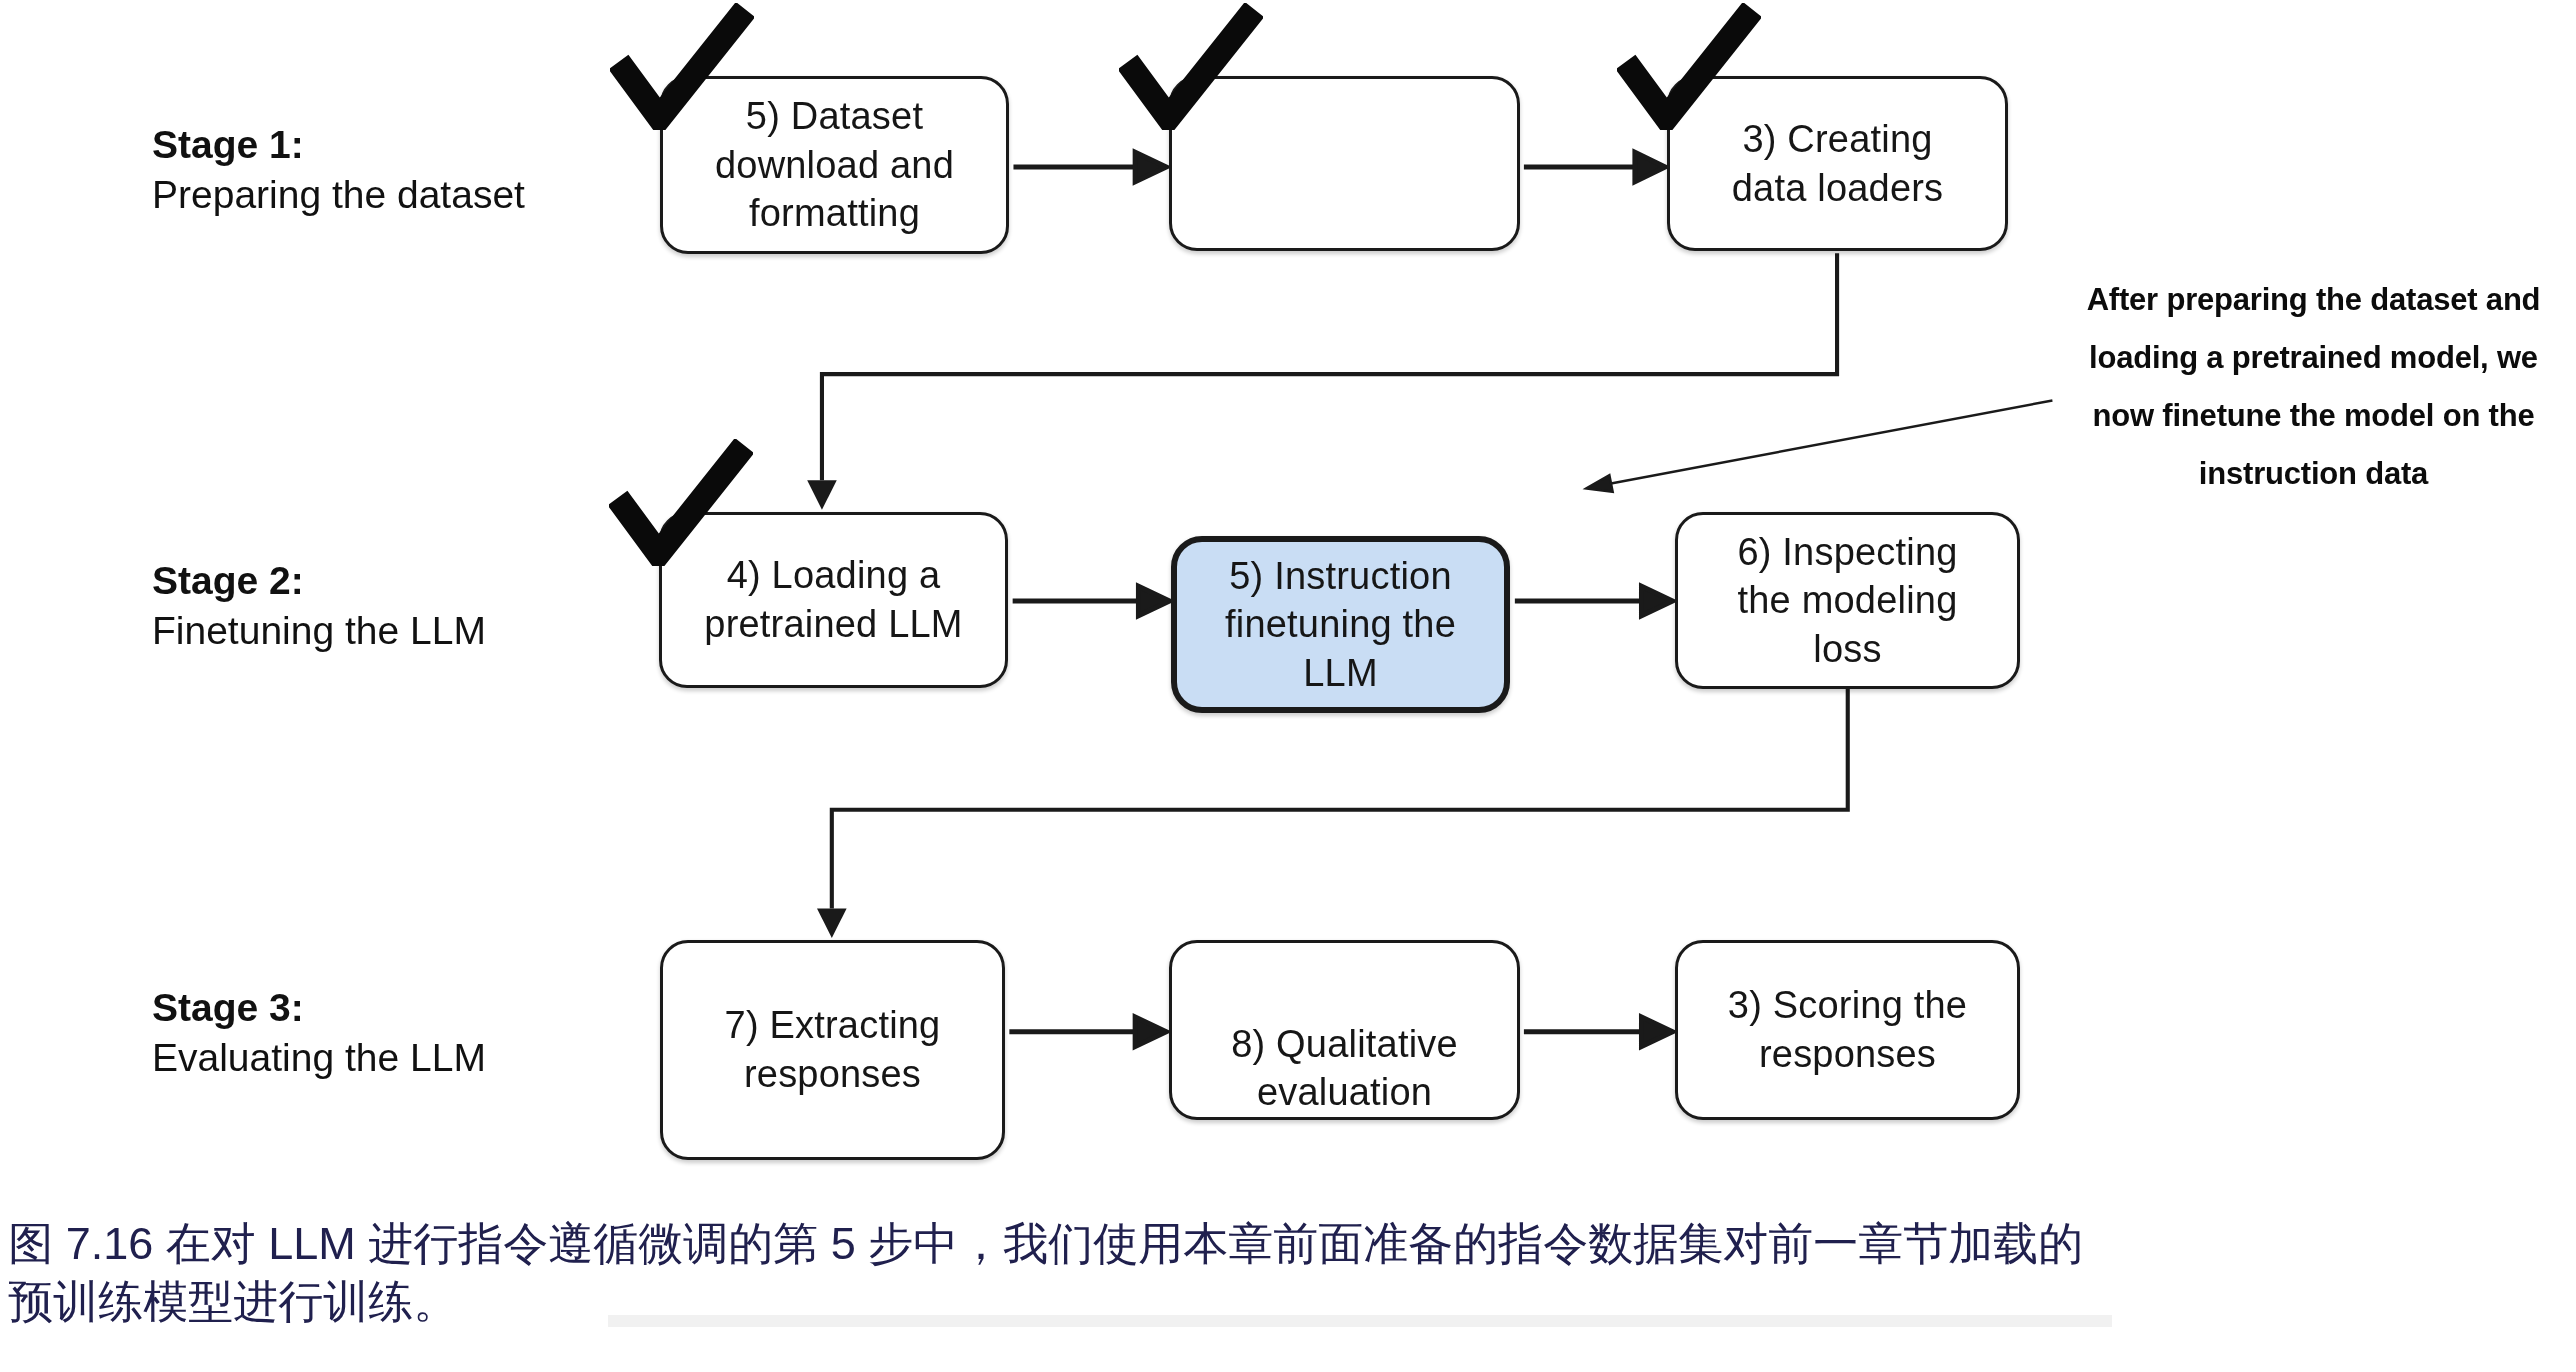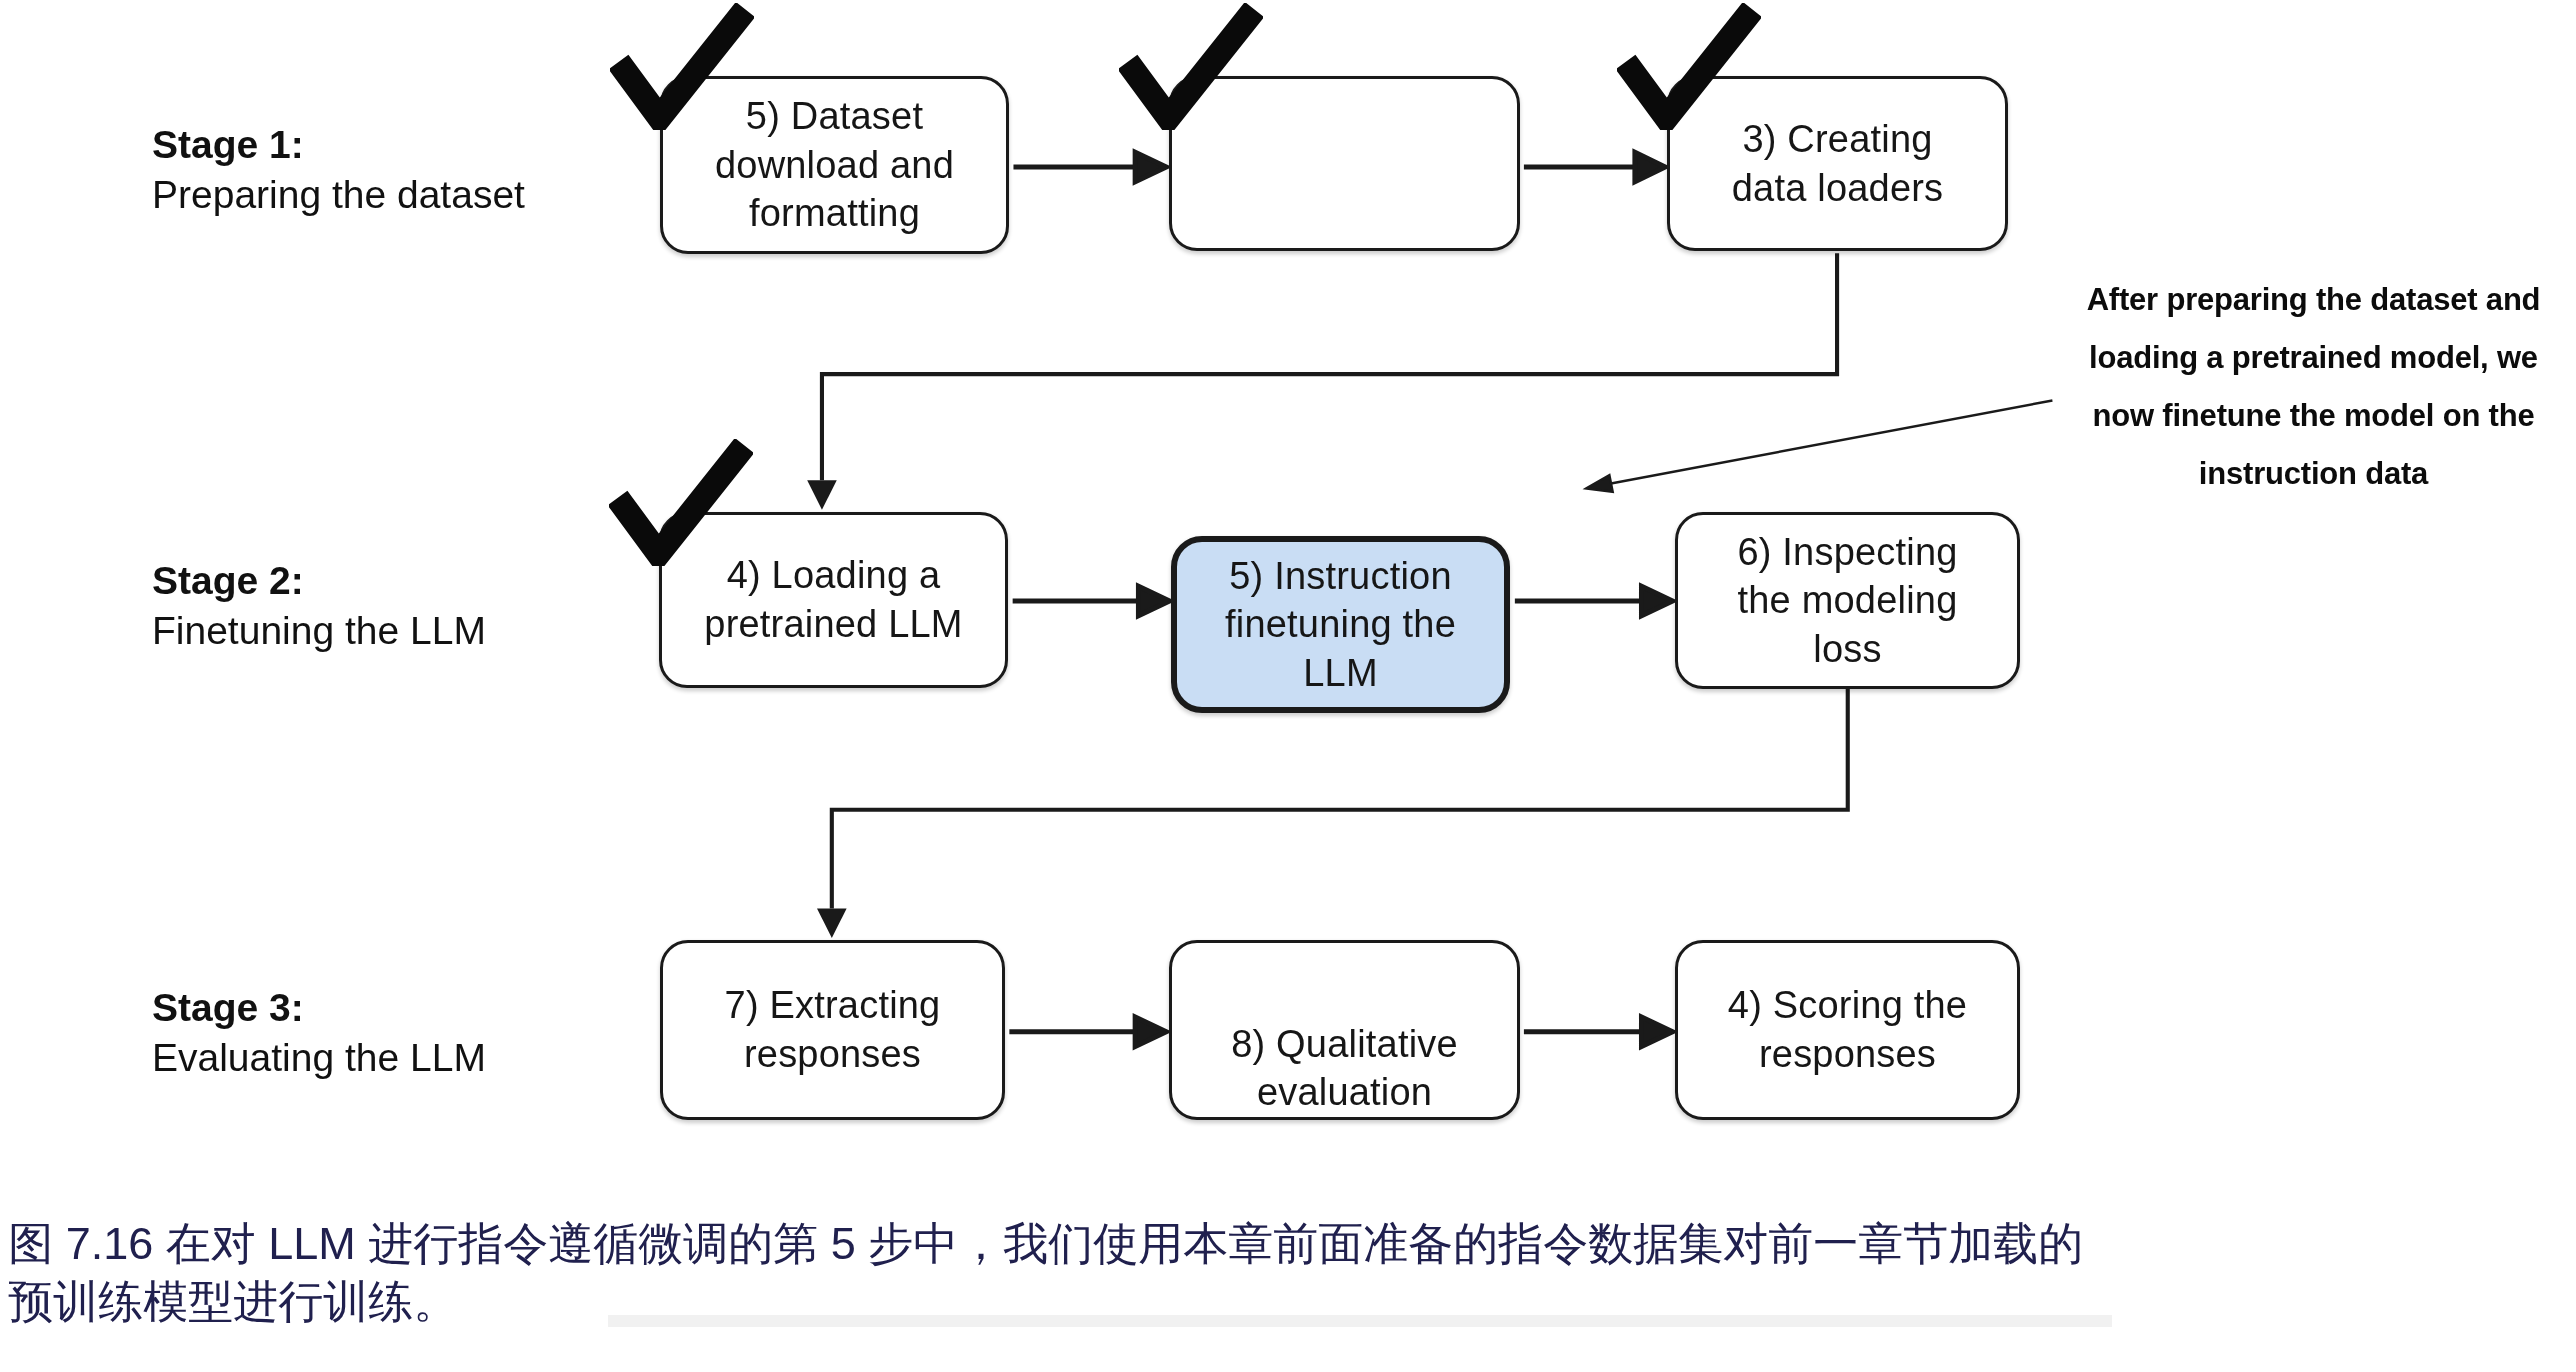--- a/index.html
+++ b/index.html
@@ -46,21 +46,21 @@
     border-width: 6.6px;
     border-radius: 31px;
     margin-top: 24px;
   }
   .b1 { left: 660px;  top: 76px;   width: 349px; height: 178px; }
   .b2 { left: 1169px; top: 76px;   width: 351px; height: 175px; }
   .b3 { left: 1667px; top: 76px;   width: 341px; height: 175px; }
   .b4 { left: 659px;  top: 512px;  width: 349px; height: 176px; }
   .b5 { left: 1171px; top: 512px;  width: 339px; height: 177px; }
   .b6 { left: 1675px; top: 512px;  width: 345px; height: 177px; }
-  .b7 { left: 660px;  top: 940px; width: 345px; height: 180px; }
+  .b7 { left: 660px;  top: 940px; width: 345px; height: 220px; }
   .b8 { left: 1169px; top: 940px; width: 351px; height: 180px; align-items: flex-end; }
   .b9 { left: 1675px; top: 940px; width: 345px; height: 180px; }
 
   .check {
     position: absolute;
     left: -53px;
     top: -76px;
     width: 144px;
     height: 127px;
     z-index: 3;
@@ -216,21 +216,21 @@
 
   <div class="box b7">
     <div class="label">7) Extracting
 responses</div>
   </div>
   <div class="box b8">
     <div class="label">8) Qualitative
 evaluation</div>
   </div>
   <div class="box b9">
-    <div class="label">4) Scoring the
+    <div class="label">3) Scoring the
 responses</div>
   </div>
 
   <div class="note">After preparing the dataset and
 loading a pretrained model, we
 now finetune the model on the
 instruction data</div>
 
   <div class="faint-strip"></div>
 

